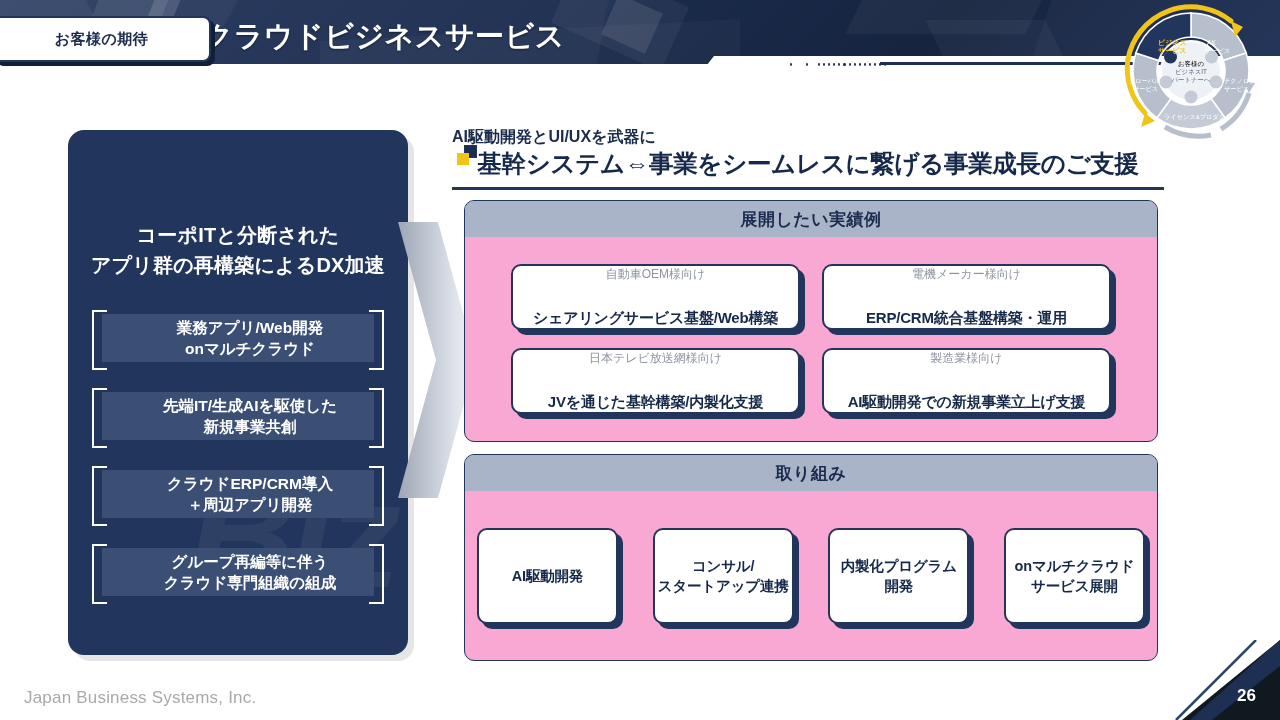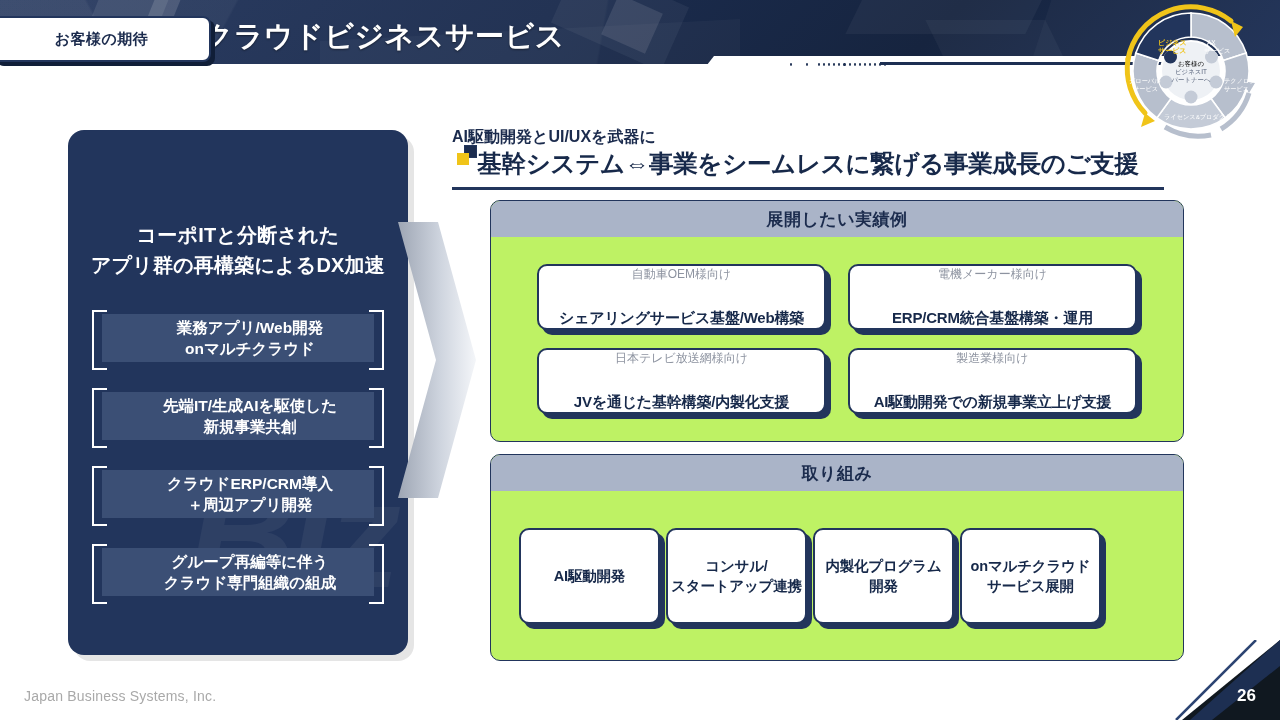--- a/index.html
+++ b/index.html
@@ -104,22 +104,22 @@
   .mh-sub{
     width:712px;color:#1b2b4d;font-size:16px;font-weight:bold;line-height:22px;
   }
   .mh-main{
     width:712px;text-align:center;color:#162banner;font-size:24.5px;font-weight:bold;
     line-height:32px;letter-spacing:-.3px;color:#17294a;
   }
   .mh-rule{position:absolute;left:0;top:61px;width:712px;height:3px;background:#22355c;}
 
   .section{
-    position:absolute;left:490px;top:0;width:692px;
-    background:#bef264;border:1.5px solid #22355c;border-radius:10px;overflow:hidden;
+    position:absolute;left:464px;top:0;width:692px;
+    background:#f9a8d4;border:1.5px solid #22355c;border-radius:10px;overflow:hidden;
   }
   .sec-cases{top:200px;height:240px;}
   .sec-actions{top:454px;height:205px;}
   .sec-head{
     height:36px;background:#aab4c8;display:flex;align-items:center;justify-content:center;
     color:#1b2b4d;font-size:17px;font-weight:bold;letter-spacing:.5px;
   }
 
   .case-grid{
     position:absolute;left:0;top:36px;width:692px;height:204px;
@@ -130,34 +130,34 @@
     position:relative;width:285px;height:62px;
     background:#ffffff;border:2.2px solid #22355c;border-radius:10px;
     box-shadow:5px 5px 0 #22355c;
     display:flex;flex-direction:column;align-items:center;justify-content:space-between;gap:19px;
   }
   .card .sub{color:#8d93a0;font-size:12px;line-height:16px;font-weight:normal;}
   .card .main{color:#17294a;font-size:15px;line-height:20px;font-weight:bold;letter-spacing:-.2px;}
 
   .action-grid{
     position:absolute;left:0;top:36px;width:692px;height:169px;
-    display:flex;align-items:center;justify-content:flex-start;gap:6px;padding:0 28px;
+    display:flex;align-items:center;justify-content:space-between;gap:22px;padding:0 12px;
     box-sizing:border-box;
   }
   .acard{
     position:relative;width:137px;height:92px;
     background:#ffffff;border:2.2px solid #22355c;border-radius:10px;
     box-shadow:5px 5px 0 #22355c;
     display:flex;align-items:center;justify-content:center;text-align:center;
     color:#17294a;font-size:14.5px;font-weight:bold;line-height:20px;letter-spacing:-.2px;
   }
 
   
   .footer-text{
-    position:absolute;left:24px;top:688px;color:#a9a9a9;font-size:14px;letter-spacing:.2px;
+    position:absolute;left:24px;top:688px;color:#a9a9a9;font-size:17px;letter-spacing:.2px;
   }
   .corner{position:absolute;right:0;bottom:0;width:120px;height:80px;}
   .pageno{
     position:absolute;right:24px;bottom:14px;color:#ffffff;font-size:17px;font-weight:bold;
   }
 </style>
 </head>
 <body>
 
 <div id="slide">

